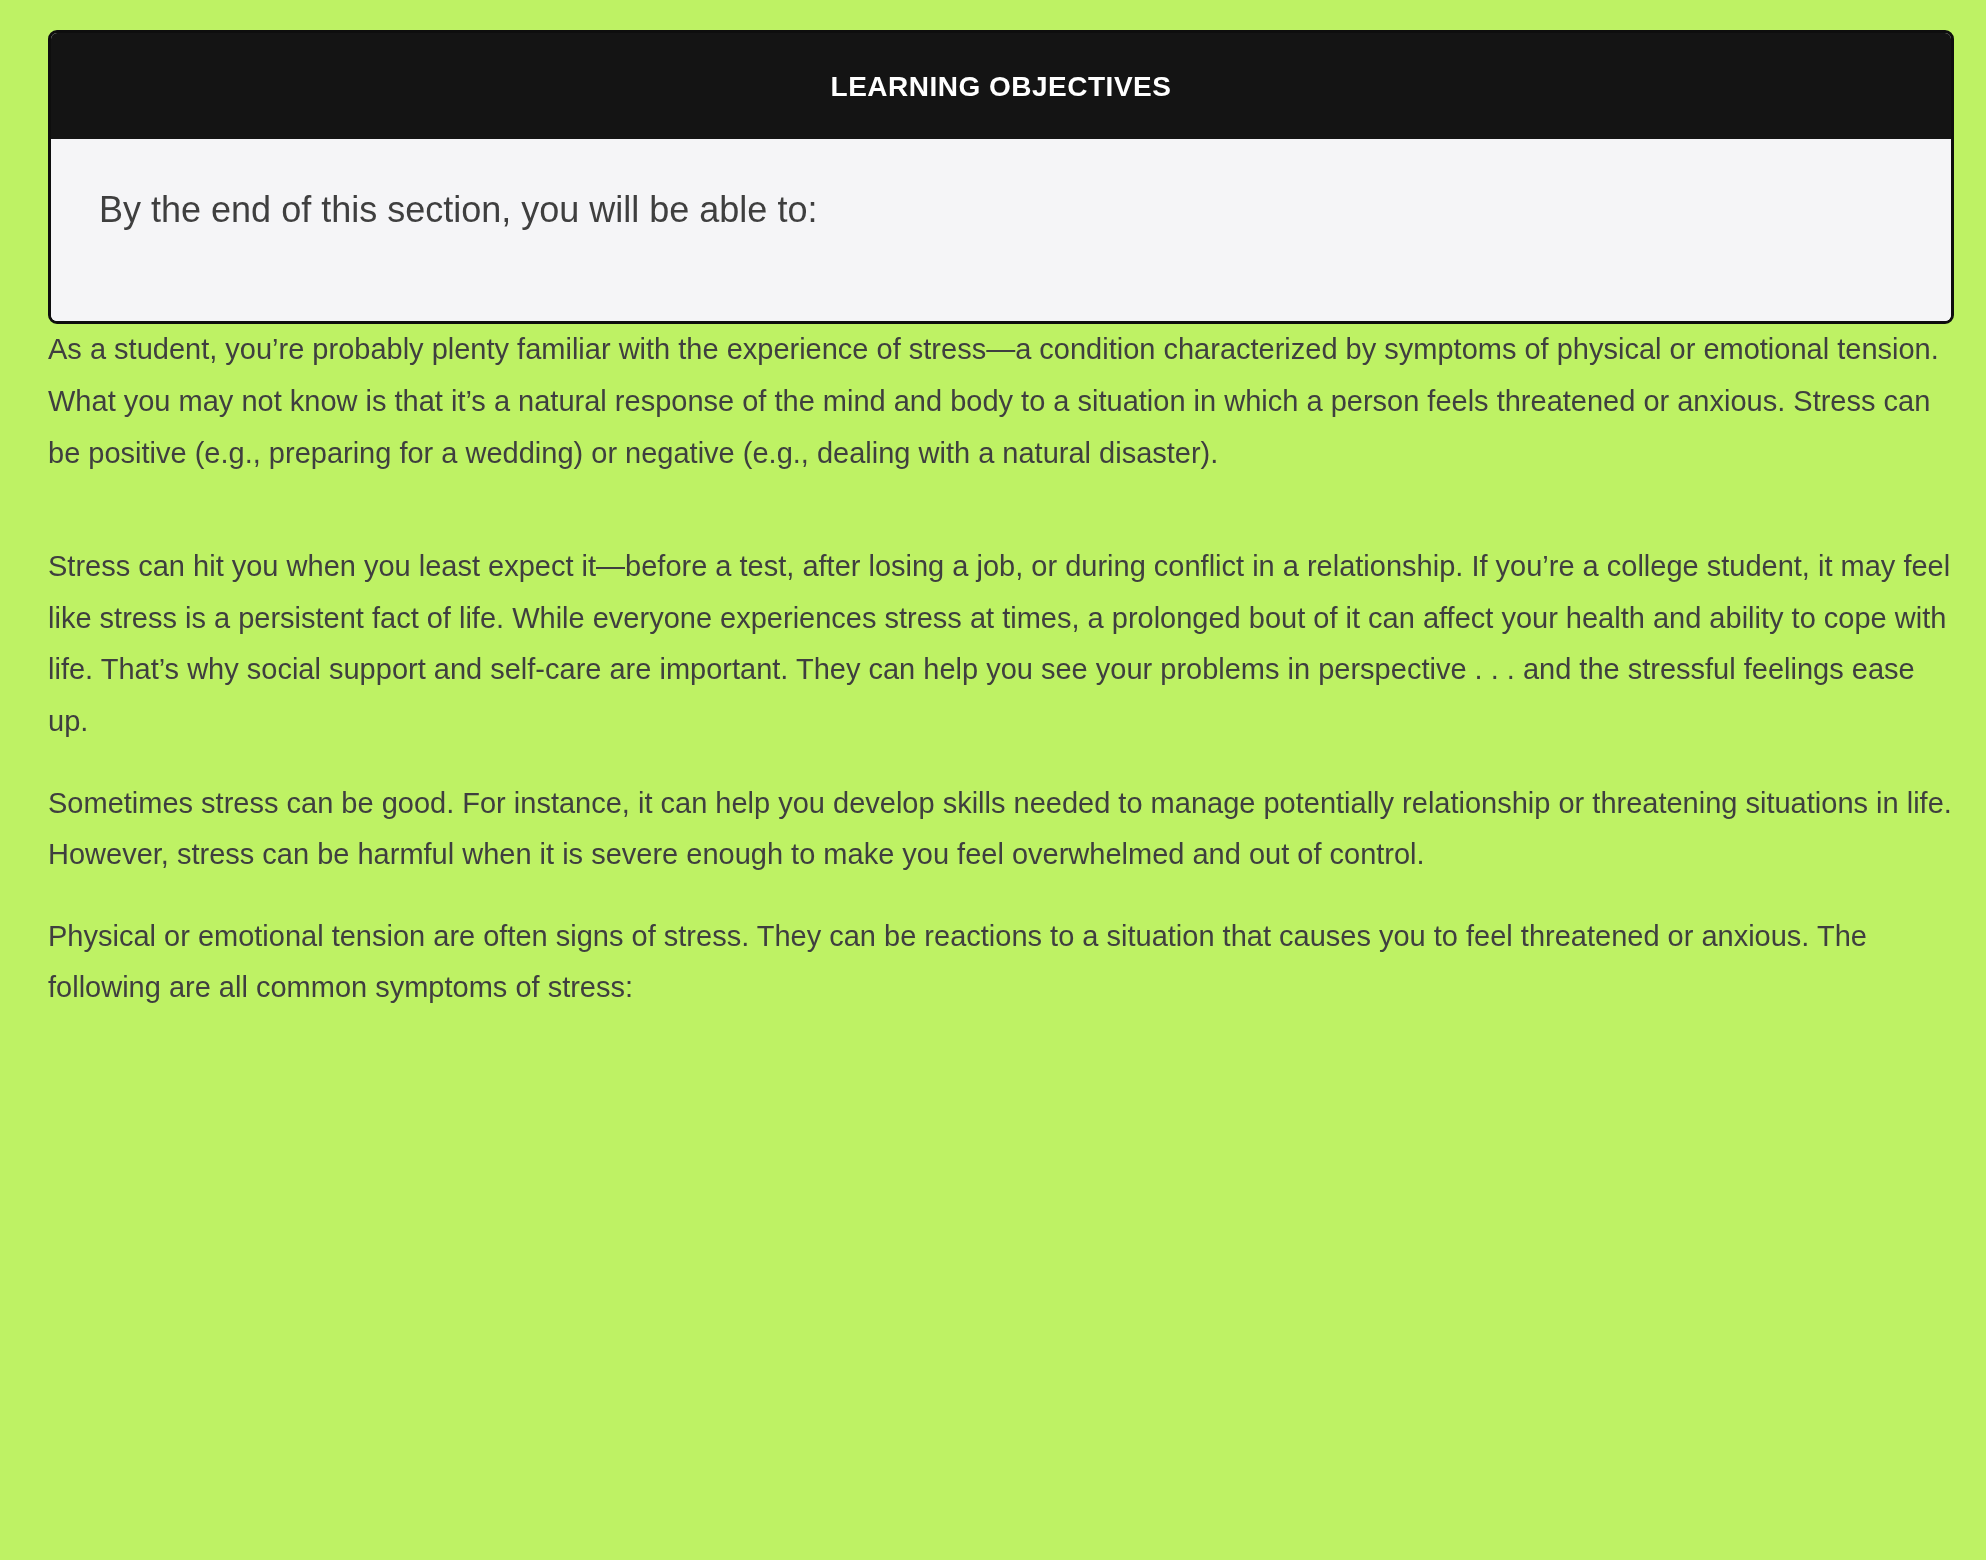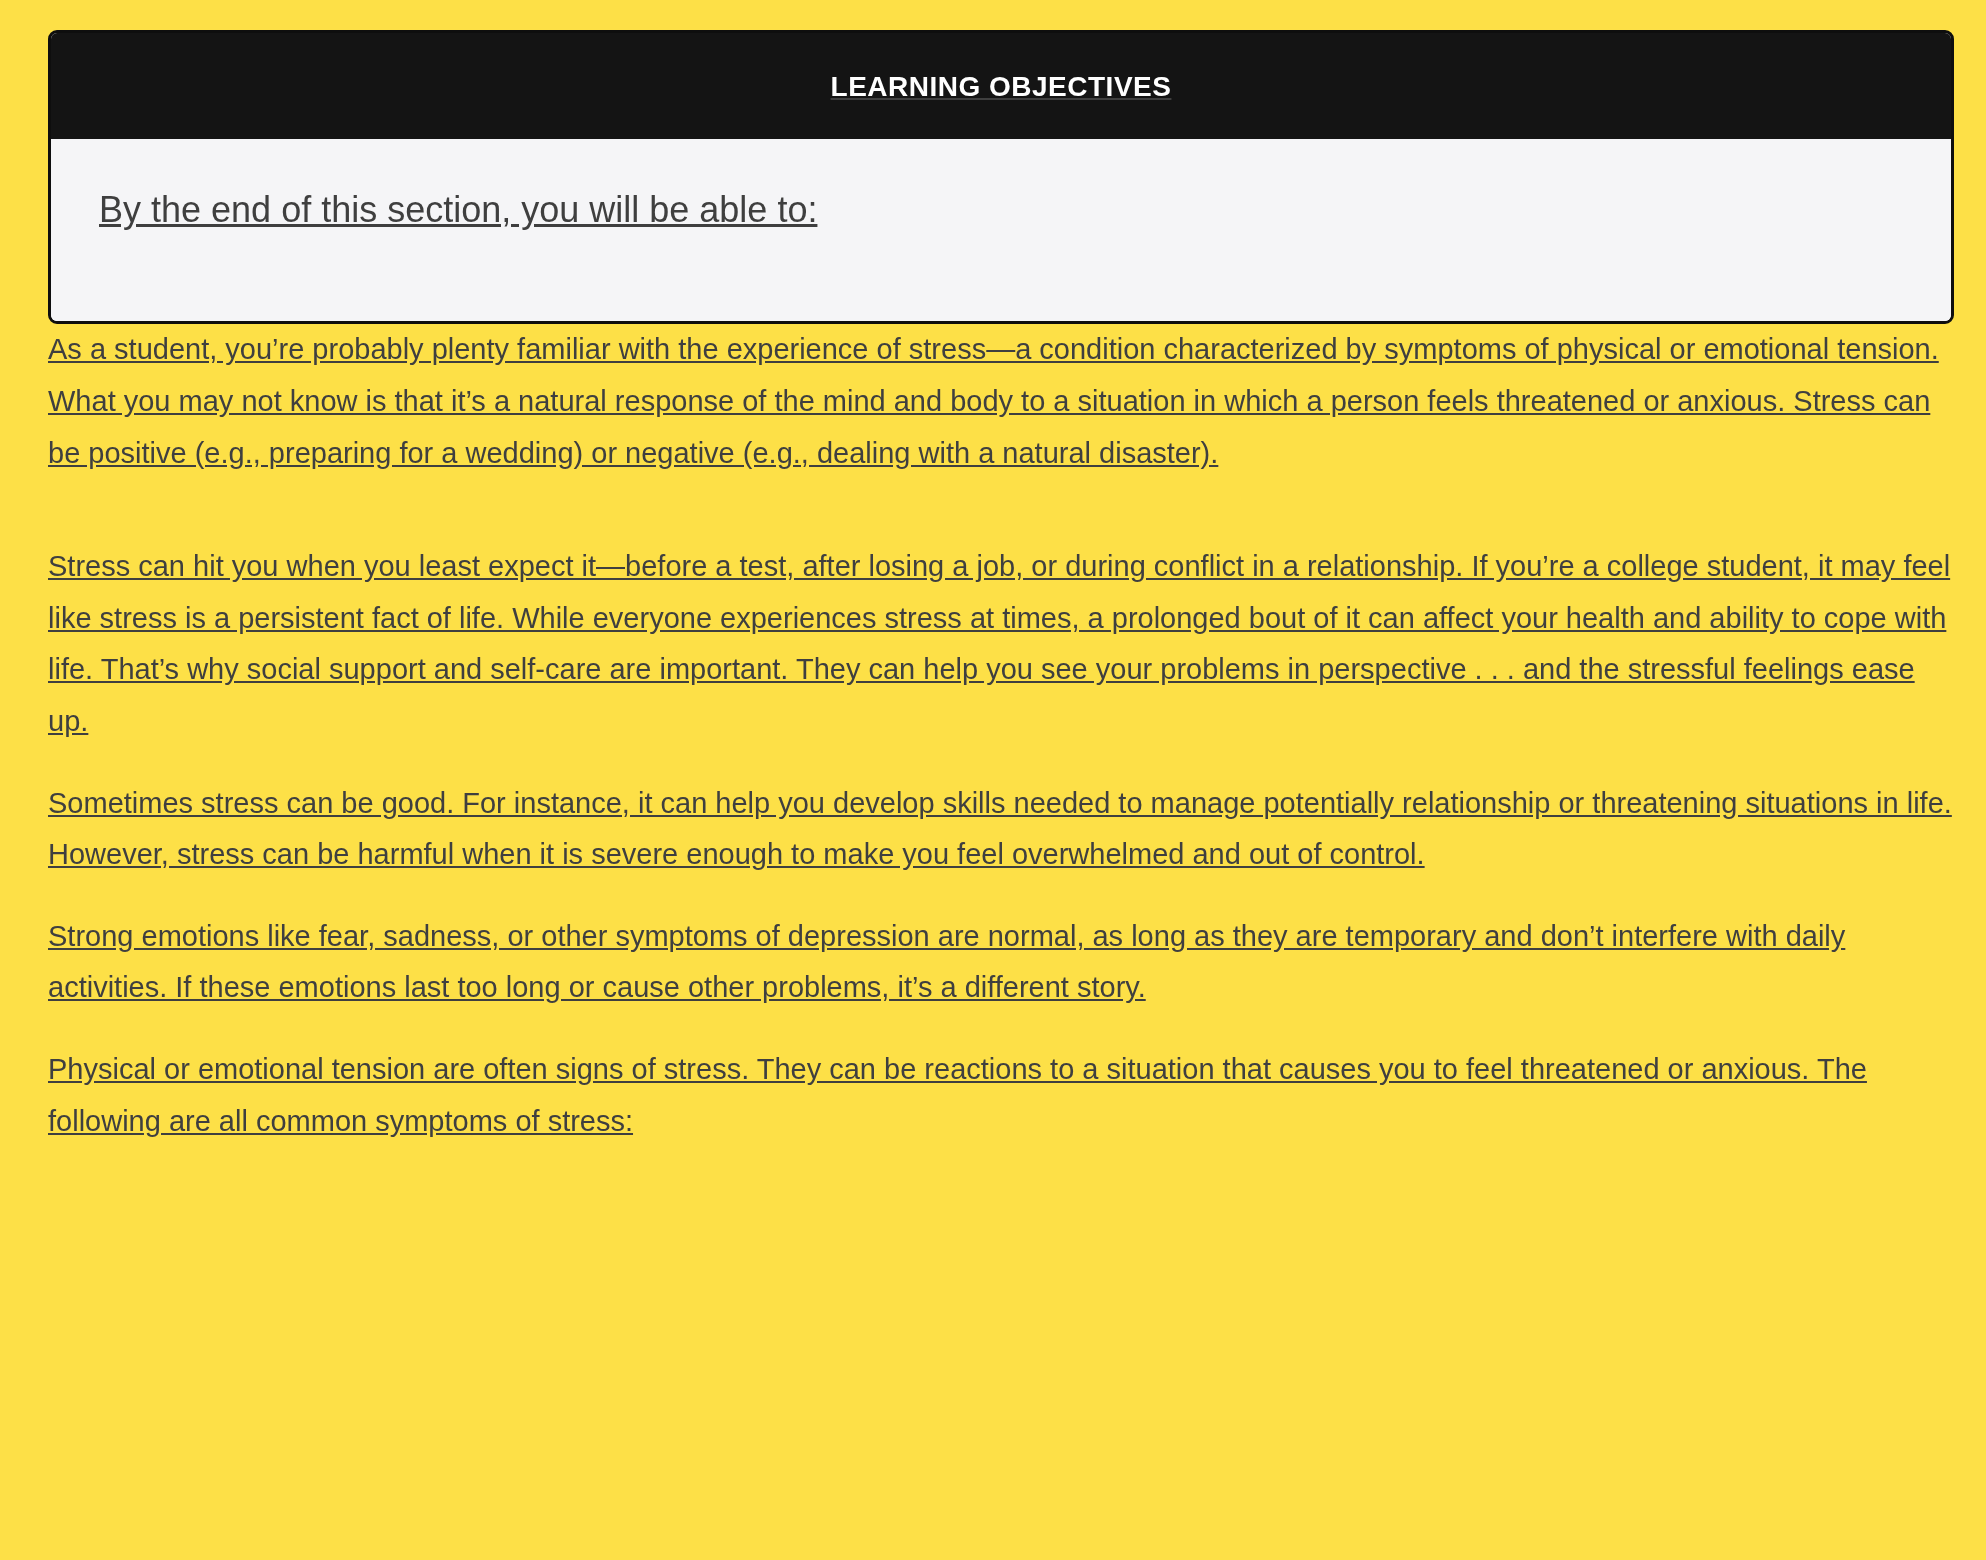--- a/index.html
+++ b/index.html
@@ -13,22 +13,21 @@
   html, body { margin: 0; padding: 0; background: #ffffff; }
   body {
     font-family: "Liberation Sans", sans-serif;
     color: var(--body-text);
   }
   .page {
     width: 1986px;
     height: 1560px;
     padding: 30px 32px 16px 48px;
     overflow: hidden;
-    background: #fde047;
-    text-decoration: underline;
+    background: #bef264;
   }
 
   
   .objectives-box {
     border: 3px solid var(--border-col);
     border-radius: 9px;
     overflow: hidden;
     background: var(--box-bg);
   }
   .objectives-header {
@@ -97,20 +96,19 @@
 
   <div class="content">
 
 
     <p class="gap-after">As a student, you’re probably plenty familiar with the experience of stress—a condition characterized by symptoms of physical or emotional tension. What you may not know is that it’s a natural response of the mind and body to a situation in which a person feels threatened or anxious. Stress can be positive (e.g., preparing for a wedding) or negative (e.g., dealing with a natural disaster).</p>
 
     <p>Stress can hit you when you least expect it—before a test, after losing a job, or during conflict in a relationship. If you’re a college student, it may feel like stress is a persistent fact of life. While everyone experiences stress at times, a prolonged bout of it can affect your health and ability to cope with life. That’s why social support and self-care are important. They can help you see your problems in perspective . . . and the stressful feelings ease up.</p>
 
     <p>Sometimes stress can be good. For instance, it can help you develop skills needed to manage potentially relationship or threatening situations in life. However, stress can be harmful when it is severe enough to make you feel overwhelmed and out of control.</p>
 
-    <p>Strong emotions like fear, sadness, or other symptoms of depression are normal, as long as they are temporary and don’t interfere with daily activities. If these emotions last too long or cause other problems, it’s a different story.</p>
 
 
     <p>Physical or emotional tension are often signs of stress. They can be reactions to a situation that causes you to feel threatened or anxious. The following are all common symptoms of stress:</p>
 
   </div>
 
 </div>
 
 </body></html>

